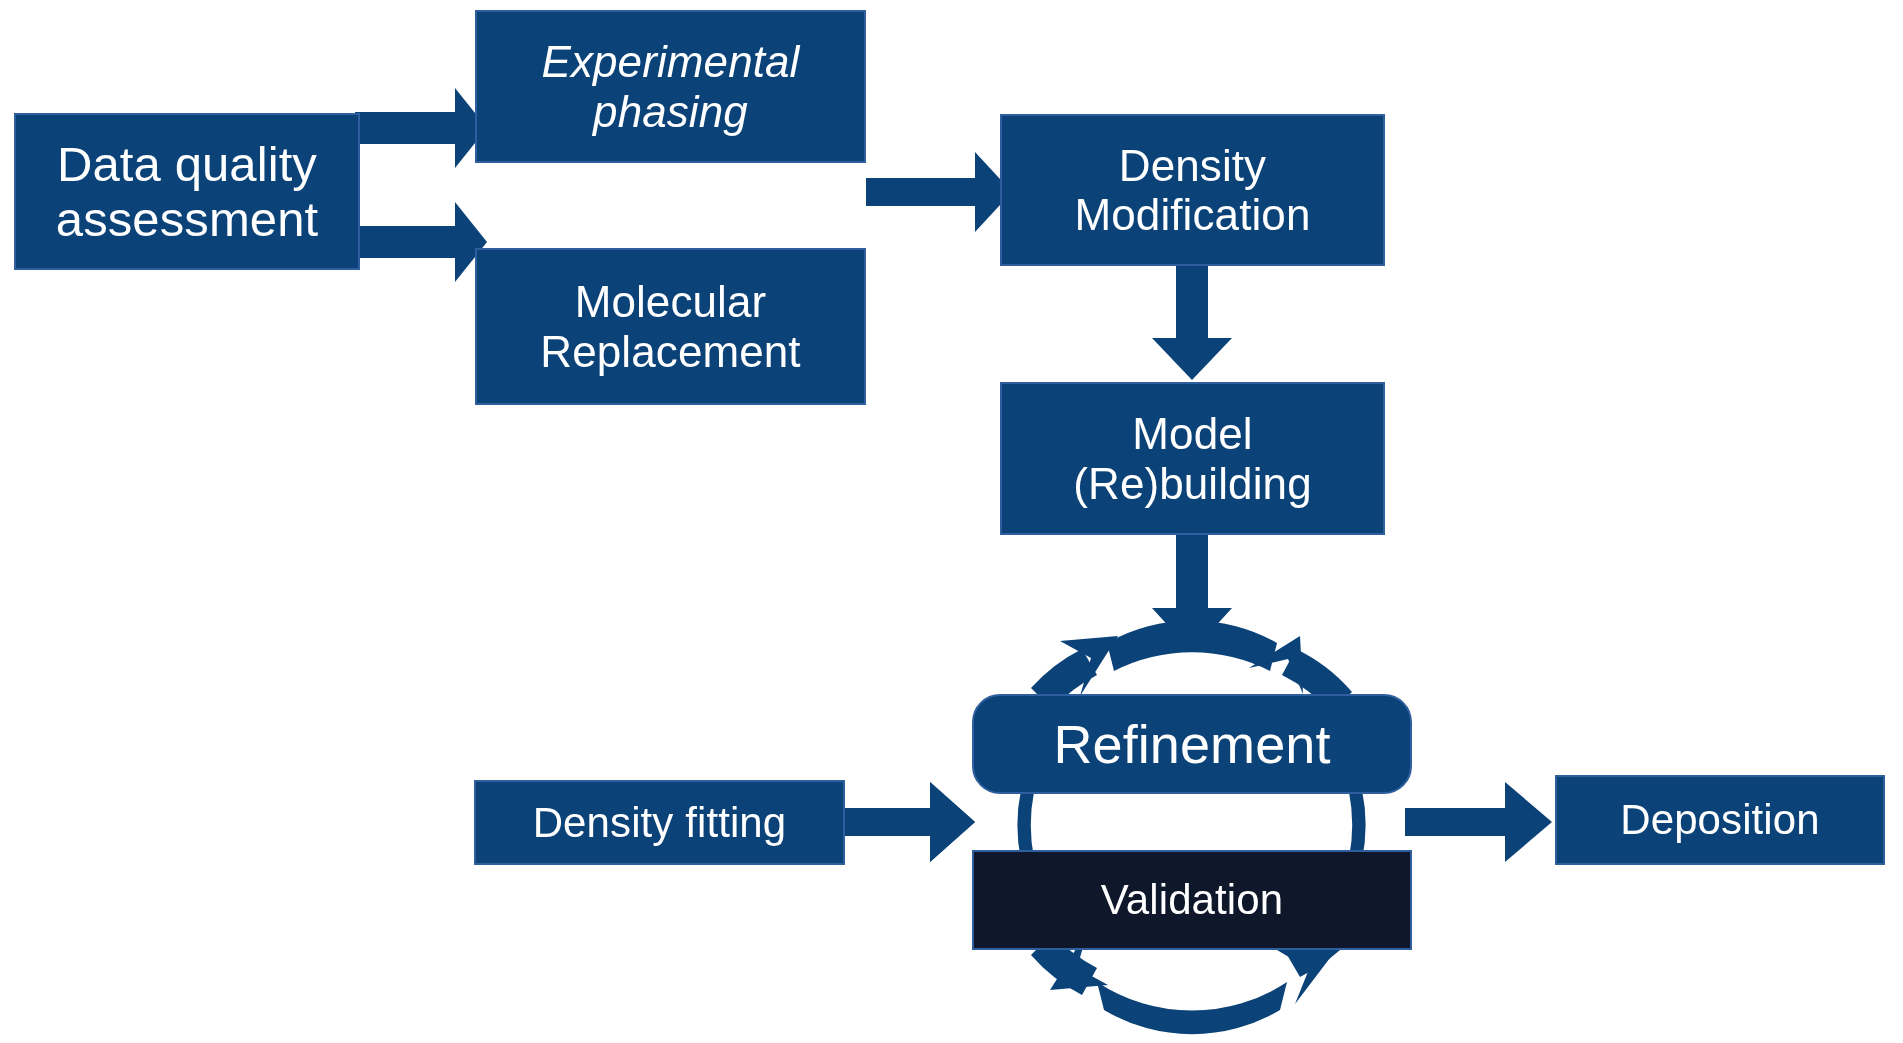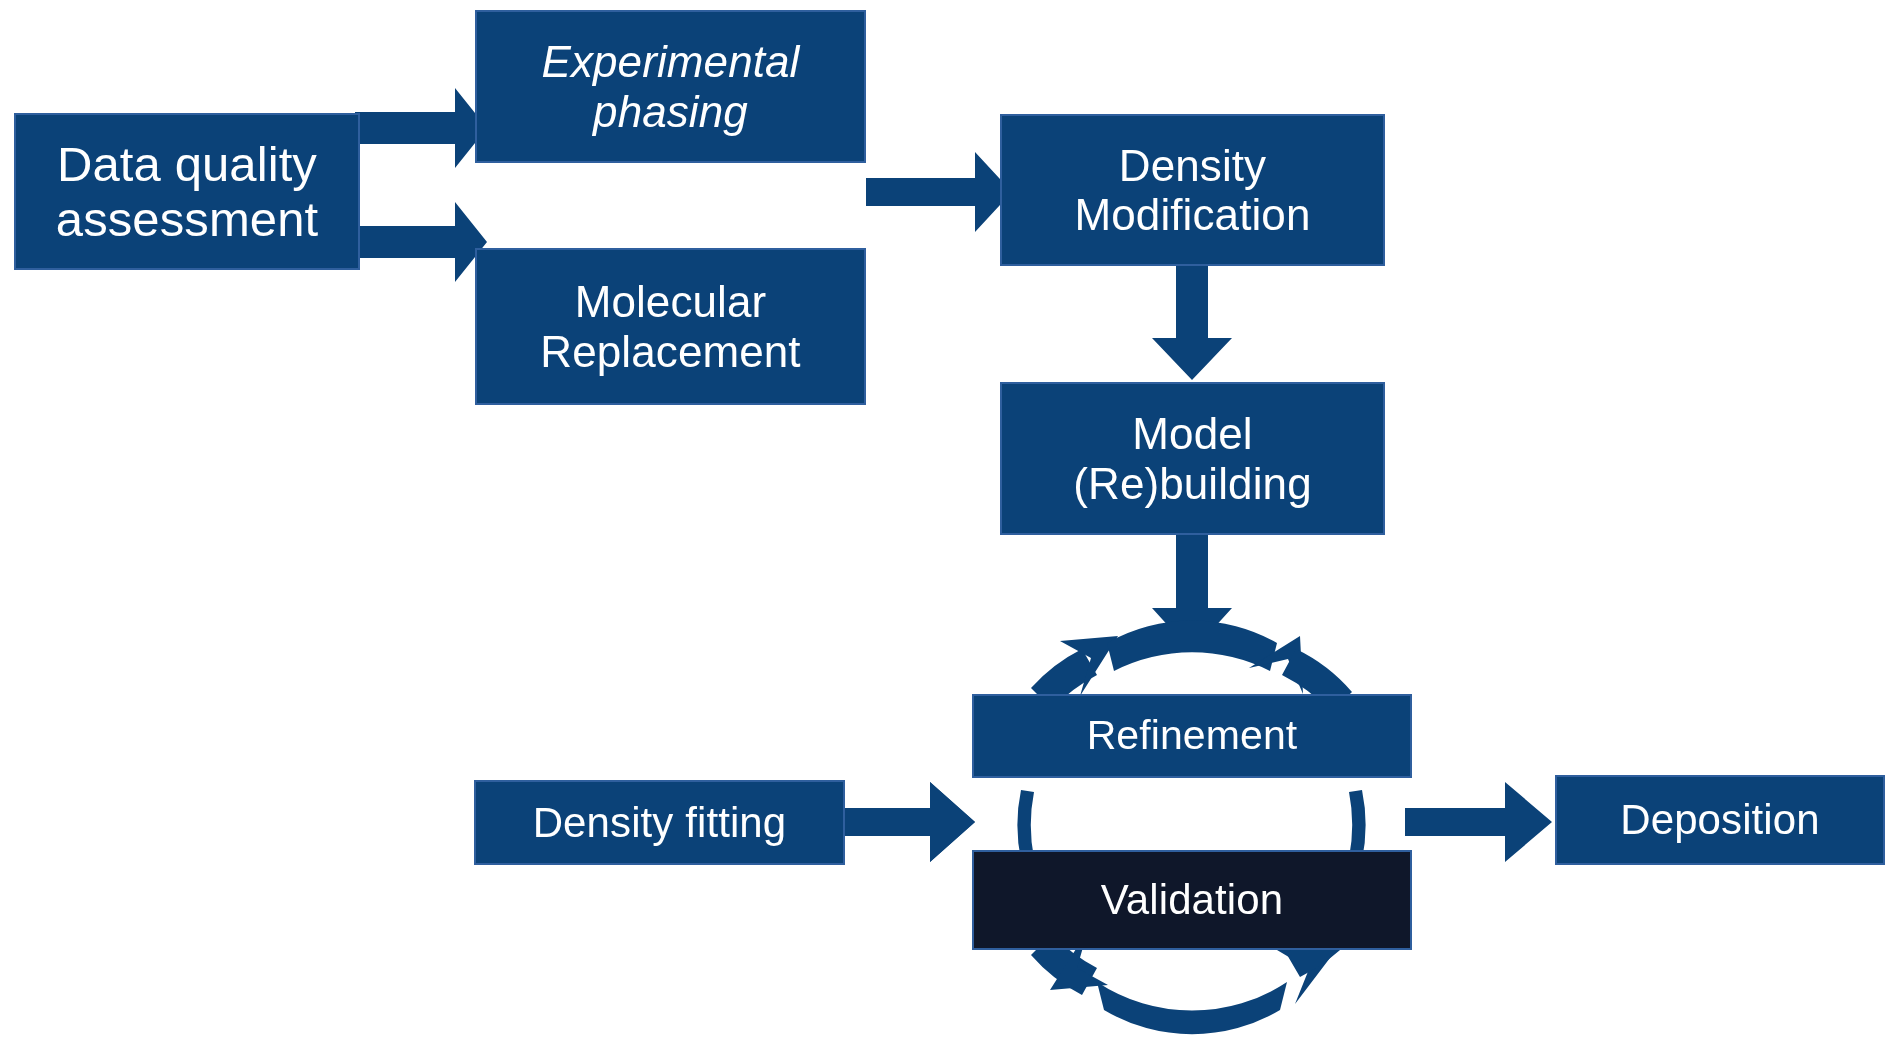--- a/index.html
+++ b/index.html
@@ -141,21 +141,21 @@
 
   <div class="node" style="left: 475px; top: 224px; width: 391px; height: 157px; font-size: 44px; background: rgb(11, 66, 120); border-color: rgb(47, 95, 158); color: rgb(255, 255, 255); margin-top: 24px;">Molecular
 Replacement</div>
 
   <div class="node" style="left: 1000px; top: 382px; width: 385px; height: 153px; font-size: 44px; background: rgb(11, 66, 120); border-color: rgb(47, 95, 158); color: rgb(255, 255, 255);">Model
 (Re)building</div>
 
   <div class="node" style="left: 1000px; top: 114px; width: 385px; height: 152px; font-size: 44px; background: rgb(11, 66, 120); border-color: rgb(47, 95, 158); color: rgb(255, 255, 255);">Density
 Modification</div>
 
-  <div class="node cycle-node" style="left: 972px; top: 694px; width: 440px; height: 84px; font-size: 41px; background: rgb(11, 66, 120); border-color: rgb(47, 95, 158); color: rgb(255, 255, 255);">Refinement</div>
+  <div class="node cycle-node" style="left: 972px; top: 694px; width: 440px; height: 100px; font-size: 54px; background: rgb(11, 66, 120); border-color: rgb(47, 95, 158); color: rgb(255, 255, 255); border-radius: 28px;">Refinement</div>
 
   <div class="node cycle-node" style="left: 972px; top: 850px; width: 440px; height: 100px; font-size: 42px; background: #0f172a; border-color: rgb(47, 95, 158); color: rgb(255, 255, 255);">Validation</div>
 
   <div class="node" style="left: 474px; top: 780px; width: 371px; height: 85px; font-size: 42px; background: rgb(11, 66, 120); border-color: rgb(47, 95, 158); color: rgb(255, 255, 255);">Density fitting</div>
 
   <div class="node" style="left: 1555px; top: 775px; width: 330px; height: 90px; font-size: 42px; background: rgb(11, 66, 120); border-color: rgb(47, 95, 158); color: rgb(255, 255, 255); text-align: center;">Deposition</div>
 
   <svg id="arrow-top-layer" viewBox="0 0 1903 1043" xmlns="http://www.w3.org/2000/svg">
     <path fill="#0b4278" d="M 930 782 L 975 822 L 930 862 L 930 836 L 930 808 Z"></path>
     <path fill="#0b4278" d="M 1405 808 L 1505 808 L 1505 836 L 1405 836 Z"></path>

